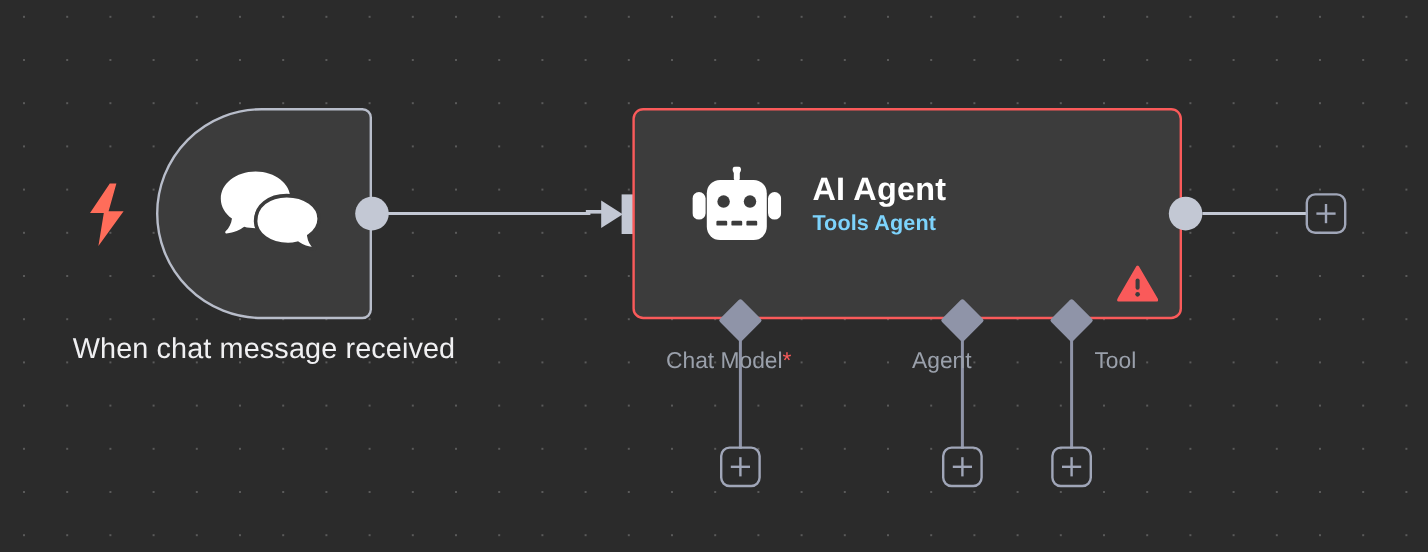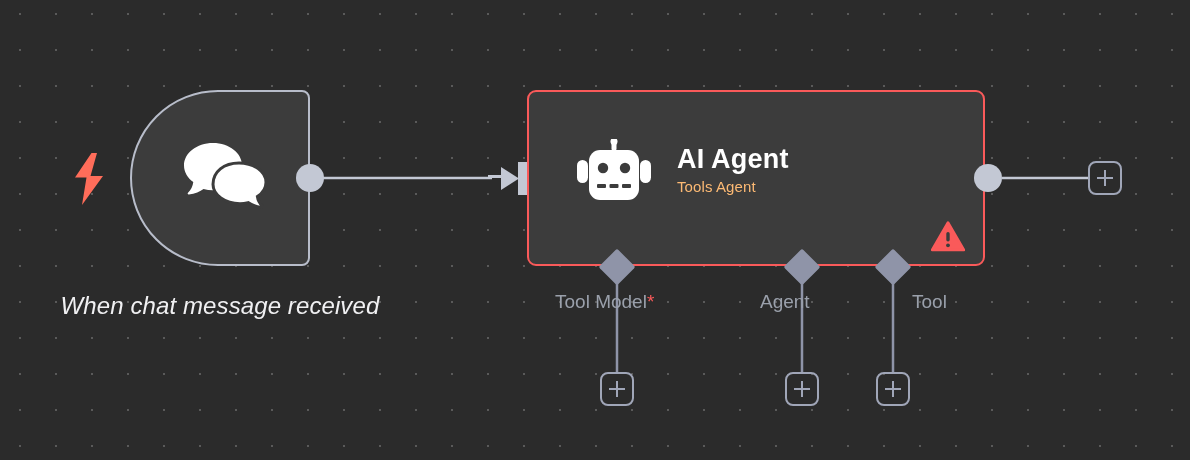--- a/index.html
+++ b/index.html
@@ -58,23 +58,22 @@
   .node-caption {
     position: absolute;
     text-align: center;
     color: #f0f0f2;
     font-size: 24px;
     line-height: 1.33;
     letter-spacing: 0.1px;
   }
   #trigger-caption {
     left: 40px;
-    top: 290px;
+    top: 275px;
     width: 360px;
-    font-style: italic;
   }
 
   
   #agent-node {
     left: 527px;
     top: 90px;
     width: 458px;
     height: 176px;
     box-sizing: border-box;
     background: #3c3c3c;
@@ -92,24 +91,25 @@
   #agent-robot { flex: 0 0 auto; display: block; }
   #agent-text { display: flex; flex-direction: column; gap: 2px; }
   #agent-title {
     color: #ffffff;
     font-size: 27px;
     font-weight: bold;
     line-height: 1.15;
     letter-spacing: 0.2px;
   }
   #agent-subtitle {
-    color: #fdba74;
-    font-size: 15px;
+    color: #7dd3fc;
+    font-size: 18px;
     line-height: 1.2;
     letter-spacing: 0.1px;
+    font-weight: bold;
   }
   #agent-warning {
     position: absolute;
     right: 18px;
     bottom: 12px;
     width: 34px;
     height: 31px;
   }
 
   
@@ -252,21 +252,21 @@
     </svg>
   </div>
 
   <div class="port-dot" id="agent-out-dot"></div>
 
   <div class="port-diamond" id="port-chat-model"></div>
   <div class="port-diamond" id="port-memory"></div>
   <div class="port-diamond" id="port-tool"></div>
 
   <div class="port-label" id="label-chat-model">
-    <span>Tool Model</span><span class="required-star">*</span>
+    <span>Chat Model</span><span class="required-star">*</span>
   </div>
   <div class="port-label" id="label-memory">
     <span>Agent</span><span class="required-star"></span>
   </div>
   <div class="port-label" id="label-tool">
     <span>Tool</span><span class="required-star"></span>
   </div>
 
   <button class="plus-button" id="plus-chat-model" aria-label="Chat Model"></button>
   <button class="plus-button" id="plus-memory" aria-label="Memory"></button>

